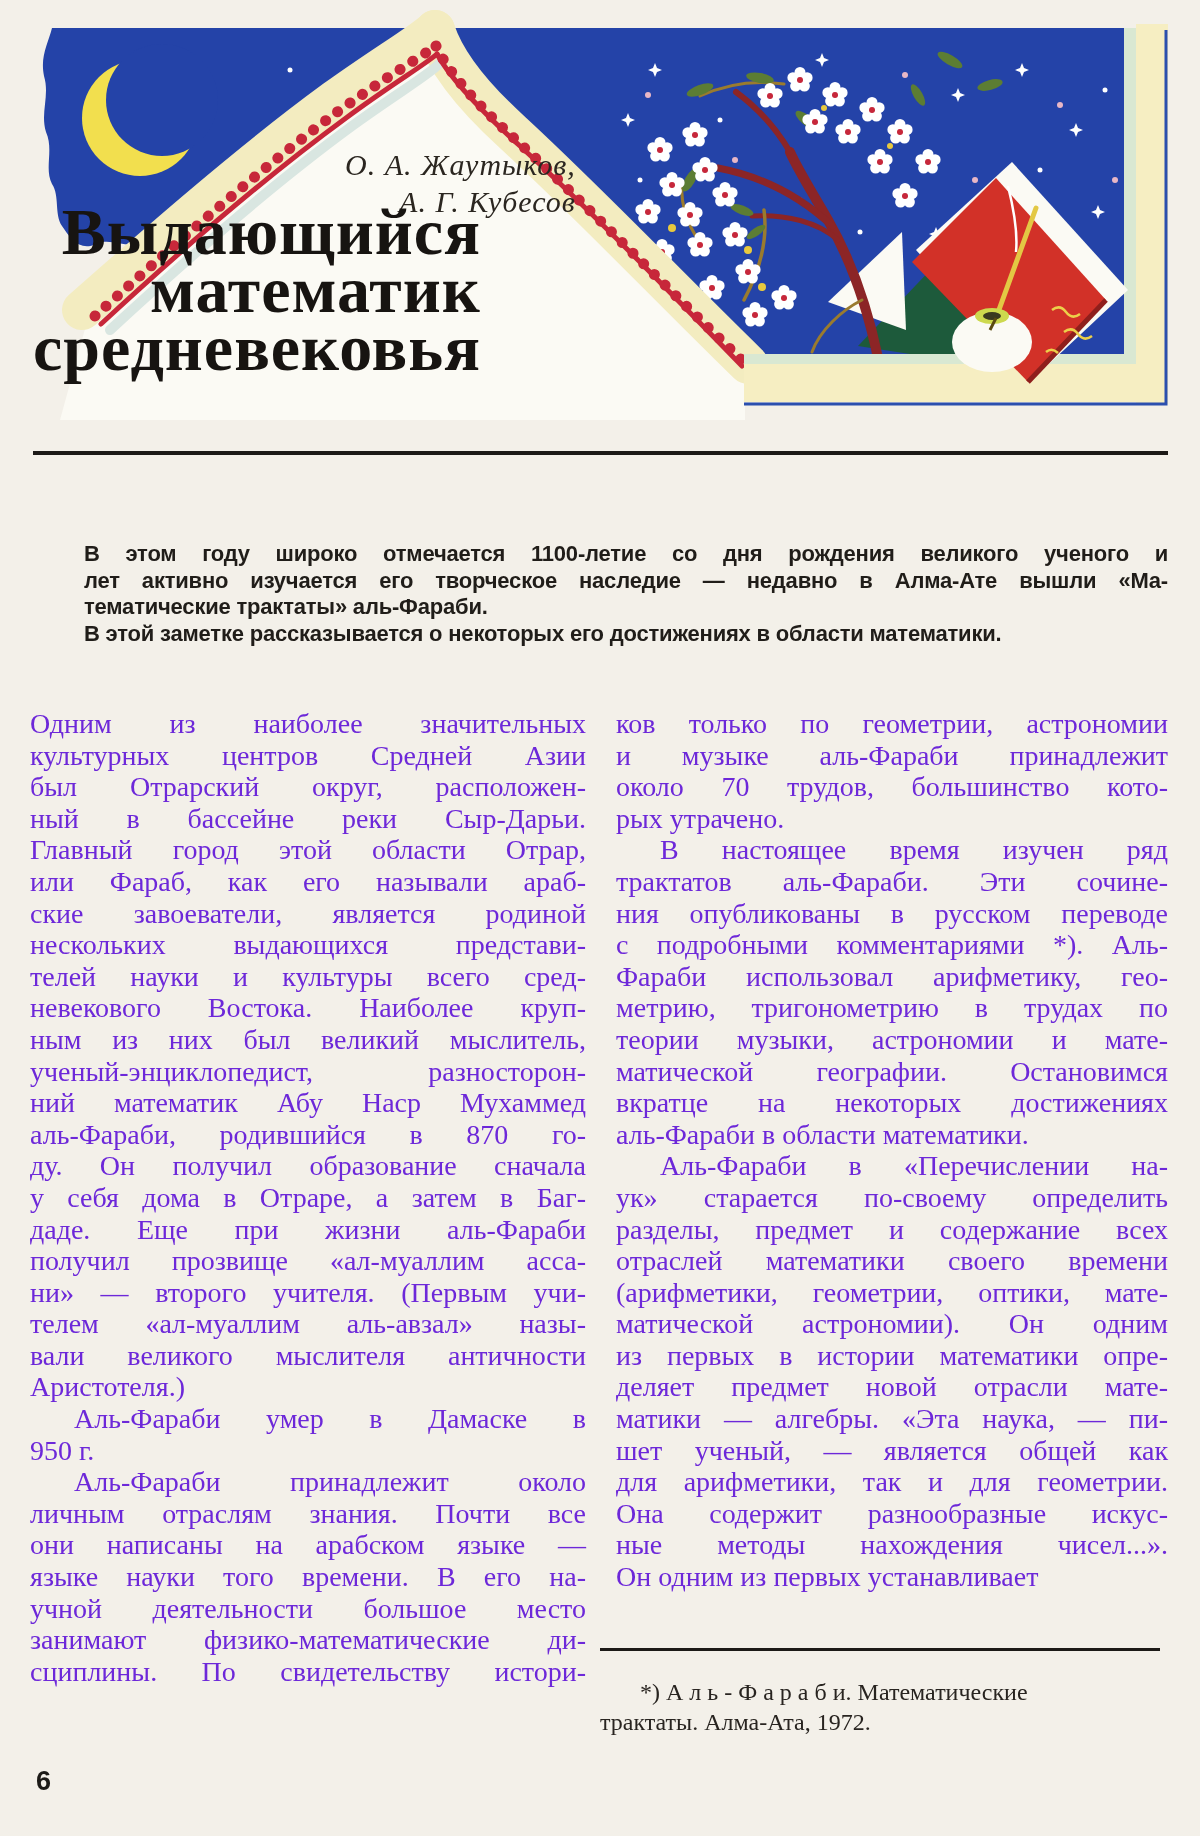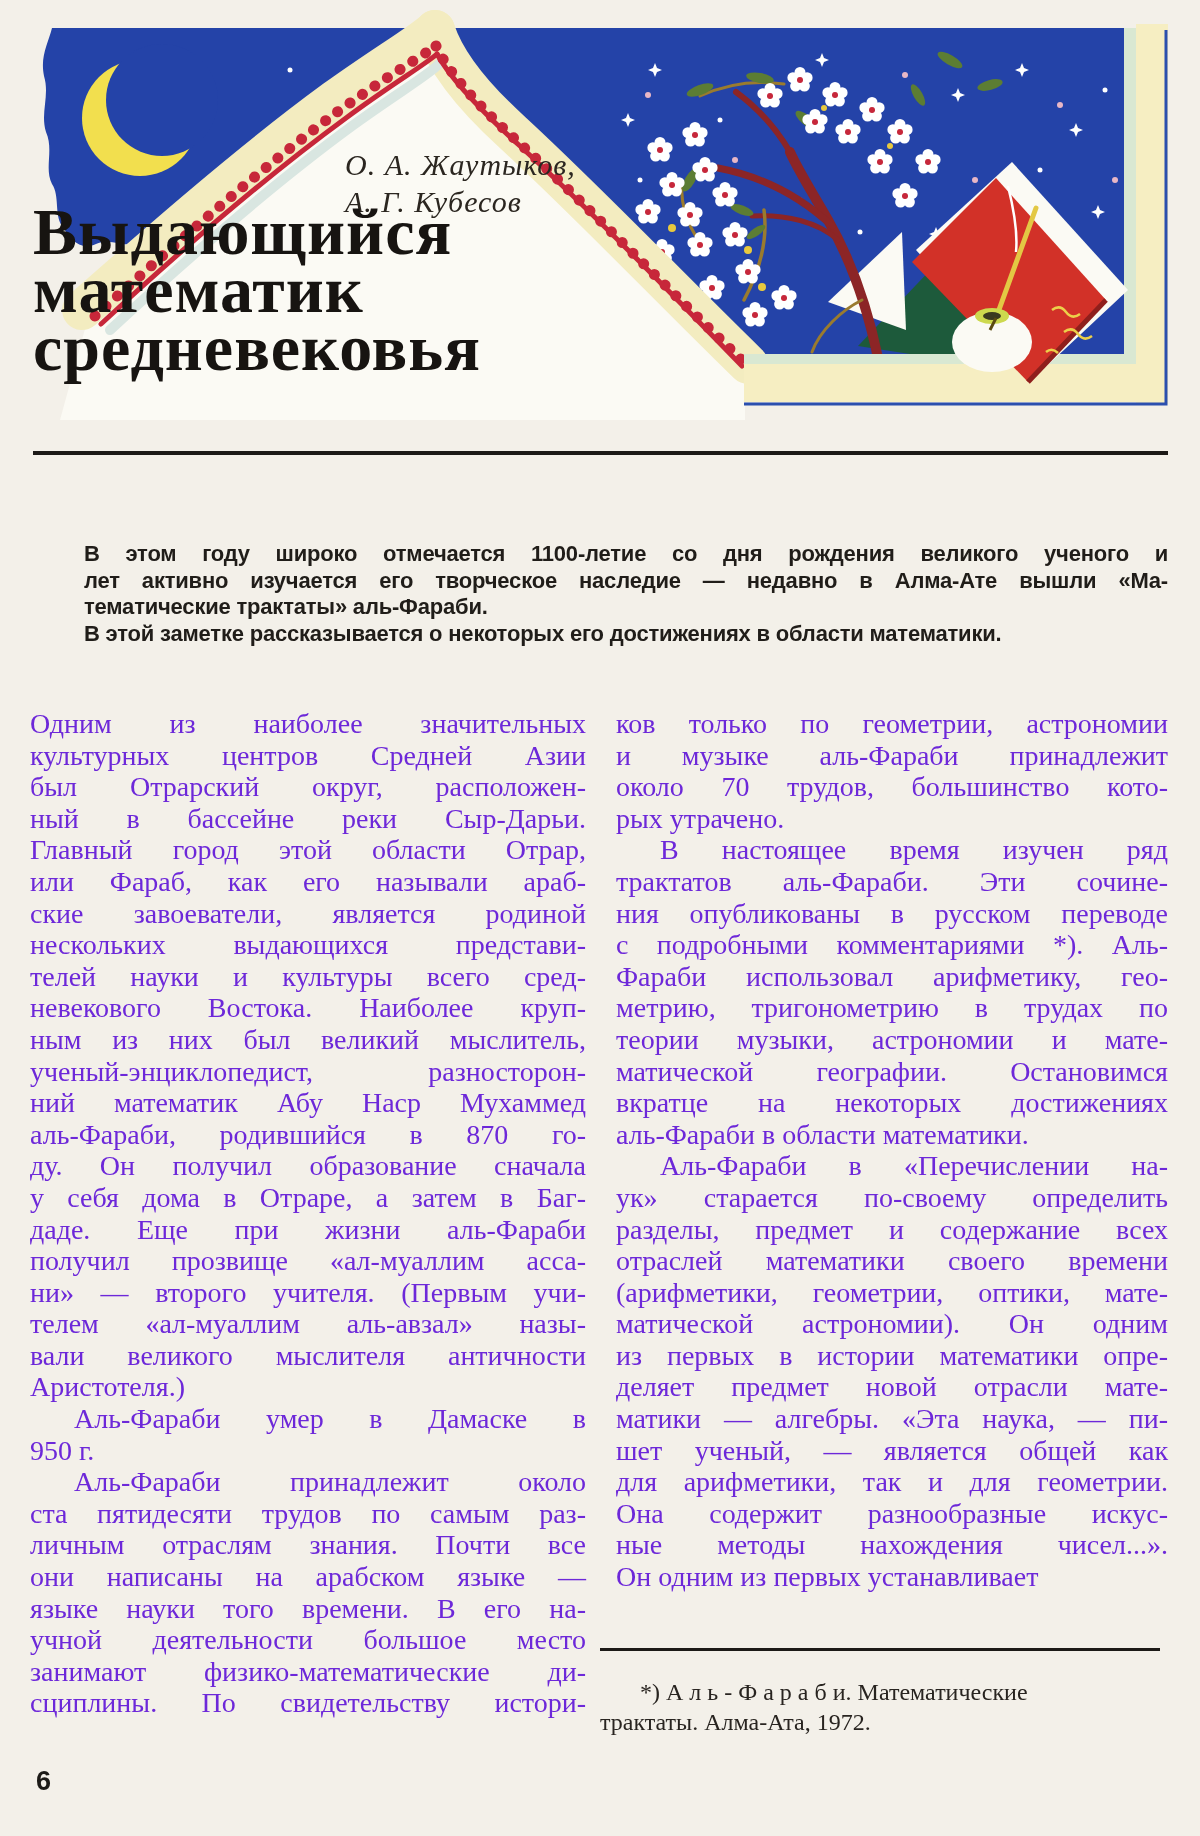--- a/index.html
+++ b/index.html
@@ -37,21 +37,21 @@
   }
   .col{
     position:absolute;top:708px;
     font-size:28px;line-height:31.6px;color:#6d28d9;
   }
   .col-left{left:30px;width:556px;}
   .col-right{left:616px;width:552px;}
   .tline{text-align:justify;text-align-last:justify;}
   .tline.pend{text-align-last:left;}
   .tline.ind{text-indent:44px;}
-  .pline{text-align:left;}
+  .pline{text-align:right;}
   .footnote{
     position:absolute;left:600px;top:1648px;width:568px;
     font-size:24px;line-height:30px;color:#282420;
   }
   .footnote-rule{width:560px;height:3px;background:#1c1a17;margin-bottom:26px;}
   .footnote .tline.ind{text-indent:40px;}
   .pagenum{
     position:absolute;left:36px;top:1766px;
     font-family:"Liberation Sans", sans-serif;
     font-weight:700;font-size:27px;color:#1c1a17;
@@ -419,21 +419,20 @@
       <div class="tline">у себя дома в Отраре, а затем в Баг-</div>
       <div class="tline">даде. Еще при жизни аль-Фараби</div>
       <div class="tline">получил прозвище «ал-муаллим асса-</div>
       <div class="tline">ни» — второго учителя. (Первым учи-</div>
       <div class="tline">телем «ал-муаллим аль-авзал» назы-</div>
       <div class="tline">вали великого мыслителя античности</div>
       <div class="tline pend">Аристотеля.)</div>
       <div class="tline ind">Аль-Фараби умер в Дамаске в</div>
       <div class="tline pend">950 г.</div>
       <div class="tline ind">Аль-Фараби принадлежит около</div>
-      <div class="tline">ста пятидесяти трудов по самым раз-</div>
       <div class="tline">личным отраслям знания. Почти все</div>
       <div class="tline">они написаны на арабском языке —</div>
       <div class="tline">языке науки того времени. В его на-</div>
       <div class="tline">учной деятельности большое место</div>
       <div class="tline">занимают физико-математические ди-</div>
       <div class="tline">сциплины. По свидетельству истори-</div>
     </div>
 
   <div class="col col-right">
       <div class="tline">ков только по геометрии, астрономии</div>

